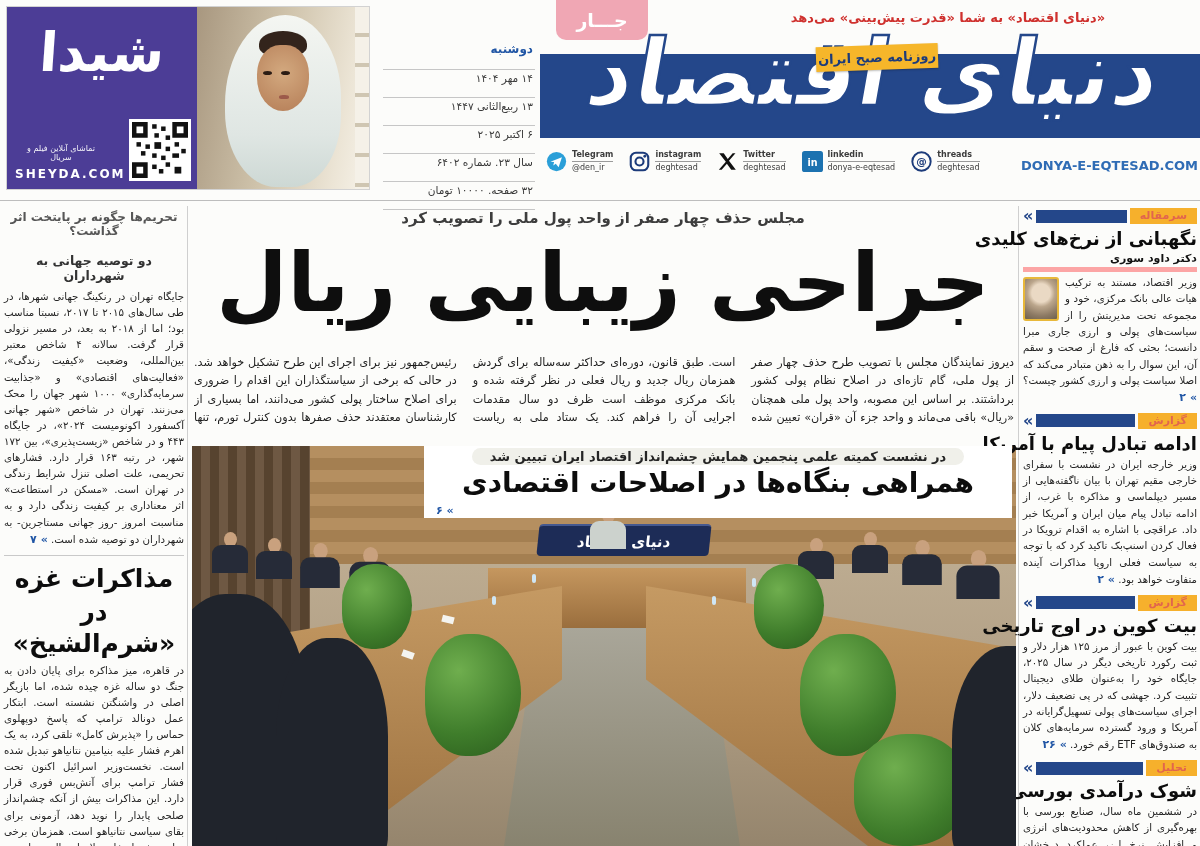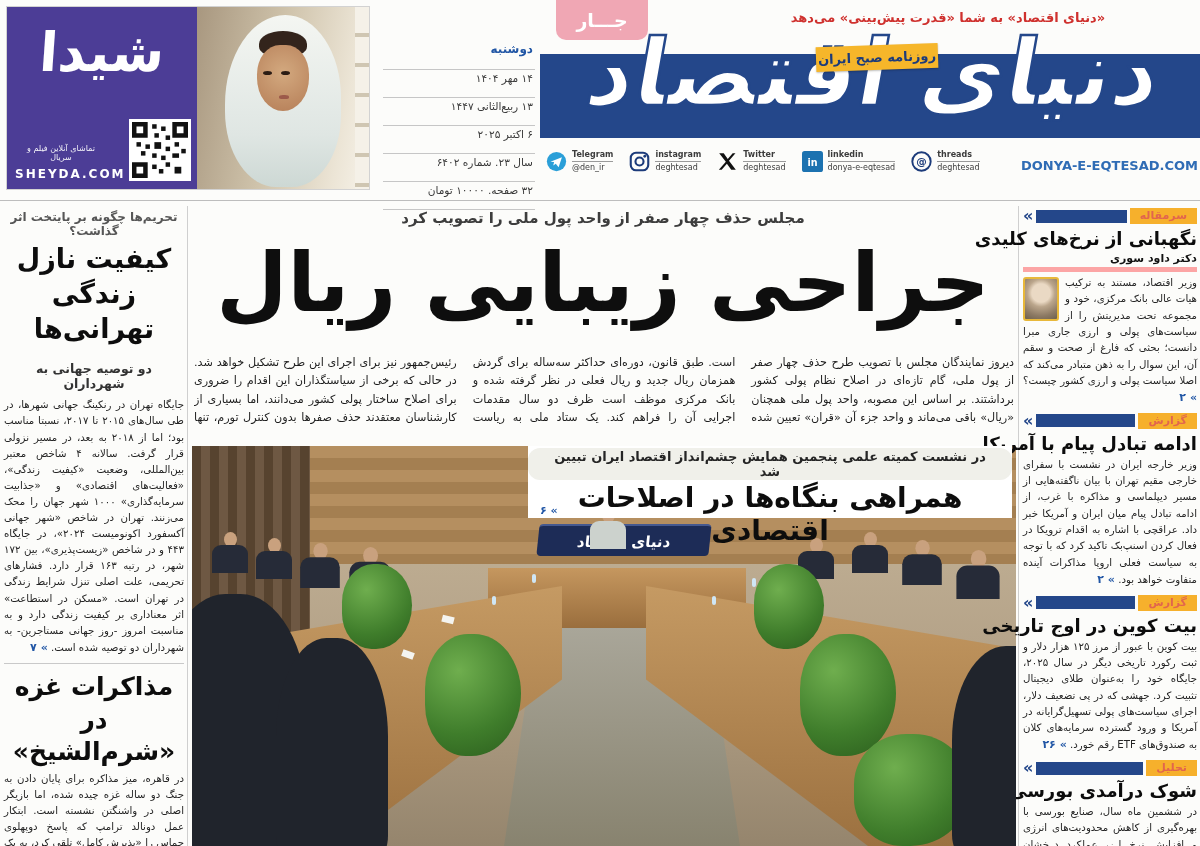--- a/index.html
+++ b/index.html
@@ -55,21 +55,21 @@
   .kicker{position:absolute;left:192px;top:209px;width:822px;text-align:center;font-size:15px;font-weight:bold;color:#3d3d3d;}
   .headline{position:absolute;left:192px;top:224px;width:822px;text-align:center;font-size:82px;font-weight:bold;color:#0e0e0e;line-height:1.45;}
   .lead-body{position:absolute;left:194px;top:354px;width:820px;height:88px;column-count:3;column-gap:16px;
      font-size:11.2px;line-height:1.63;text-align:justify;color:#1d1d1d;overflow:hidden;}
   .pref{direction:ltr;unicode-bidi:bidi-override;color:#2156a5;font-weight:bold;font-size:11px;white-space:nowrap;}
 
   
   .photo{position:absolute;left:192px;top:446px;width:824px;height:400px;overflow:hidden;background:linear-gradient(#c7b79b,#b3a187 55%,#95856d);}
   .curtain{position:absolute;left:0;top:0;width:118px;height:240px;background:repeating-linear-gradient(90deg,#57432f 0 9px,#6e5843 9px 18px);}
   .panel{position:absolute;left:118px;right:0;top:0;height:118px;background:repeating-linear-gradient(#b58f60 0 12px,#a47f51 12px 24px);}
-  .ph-cap{position:absolute;top:0;right:4px;width:484px;height:72px;background:#fff;text-align:center;z-index:6;}
+  .ph-cap{position:absolute;top:0;right:4px;width:588px;height:72px;background:#fff;text-align:center;z-index:6;}
   .ph-k{display:inline-block;margin-top:2px;background:#f0f0ea;border-radius:12px;padding:1px 18px;font-size:13px;font-weight:bold;color:#252525;}
   .ph-t{font-size:28px;font-weight:bold;color:#0d0d0d;margin-top:1px;}
   .ph-ref{position:absolute;left:12px;bottom:1px;}
   .banner{position:absolute;left:346px;top:78px;width:172px;height:32px;background:#1d2c57;border-radius:4px;color:#fff;
      text-align:center;line-height:32px;font-size:15px;font-weight:bold;transform:skewX(-6deg);z-index:2;border-top:2px solid #46598f;}
   .tbl-head{position:absolute;left:296px;top:122px;width:258px;height:60px;background:linear-gradient(#c5975f,#9a6e3d);z-index:3;}
   .wingL{position:absolute;left:0;top:140px;width:370px;height:260px;background:linear-gradient(#c59a63,#9c7140);
      clip-path:polygon(0 24%,100% 0,100% 36%,40% 100%,0 100%);z-index:3;}
   .wingR{position:absolute;right:0;top:140px;width:370px;height:260px;background:linear-gradient(#c59a63,#9c7140);
      clip-path:polygon(100% 24%,0 0,0 36%,60% 100%,100% 100%);z-index:3;}
@@ -354,21 +354,20 @@
       <h3 class="sec-t">شوک درآمدی بورسی‌ها در شهریور</h3>
       <p class="sec-b"><span>در ششمین ماه سال، صنایع بورسی با بهره‌گیری از کاهش محدودیت‌های انرژی و افزایش نرخ ارز، عملکرد درخشان درآمدی را به ثبت رساندند. درآمد ۳۸۰ نماد بورسی در مقایسه با مدت مشابه سال گذشته، با رشد چشمگیر ۶۱ درصدی همراه بود و از مرز ۴۴۸ هزار میلیارد تومان گذشت. این میزان درآمد، حتی از رکورد قبلی ثبت‌شده در اسفندماه سال گذشته نیز فراتر رفته است.</span> </p>
     </div>
 
   </aside>
 
   <aside class="lcol">
 
     <div>
       <div class="l-k">تحریم‌ها چگونه بر پایتخت اثر گذاشت؟</div>
-      <div class="l-t1">کیفیت نازل زندگی تهرانی‌ها</div>
       <div class="l-sub">دو توصیه جهانی به شهرداران</div>
       <p class="l-b"><span>جایگاه تهران در رنکینگ جهانی شهرها، در طی سال‌های ۲۰۱۵ تا ۲۰۱۷، نسبتا مناسب بود؛ اما از ۲۰۱۸ به بعد، در مسیر نزولی قرار گرفت. سالانه ۴ شاخص معتبر بین‌المللی، وضعیت «کیفیت زندگی»، «فعالیت‌های اقتصادی» و «جذابیت سرمایه‌گذاری» ۱۰۰۰ شهر جهان را محک می‌زنند. تهران در شاخص «شهر جهانی آکسفورد اکونومیست ۲۰۲۴»، در جایگاه ۴۴۳ و در شاخص «زیست‌پذیری»، بین ۱۷۲ شهر، در رتبه ۱۶۳ قرار دارد. فشارهای تحریمی، علت اصلی تنزل شرایط زندگی در تهران است. «مسکن در استطاعت» اثر معناداری بر کیفیت زندگی دارد و به مناسبت امروز -روز جهانی مستاجرین- به شهرداران دو توصیه شده است.</span> <span class="pref">۷ «</span></p>
     </div>
 
     <div class="l-div"></div>
 
     <div>
       <div class="l-t1" style="font-size:25px;">مذاکرات غزه در «شرم‌الشیخ»</div>
       <p class="l-b"><span>در قاهره، میز مذاکره برای پایان دادن به جنگ دو ساله غزه چیده شده، اما بازیگر اصلی در واشنگتن نشسته است. ابتکار عمل دونالد ترامپ که پاسخ دوپهلوی حماس را «پذیرش کامل» تلقی کرد، به یک اهرم فشار علیه بنیامین نتانیاهو تبدیل شده است. نخست‌وزیر اسرائیل اکنون تحت فشار ترامپ برای آتش‌بس فوری قرار دارد. این مذاکرات بیش از آنکه چشم‌انداز صلحی پایدار را نوید دهد، آزمونی برای بقای سیاسی نتانیاهو است. همزمان برخی منابع سخن از خلع سلاح احتمالی حماس به میان آورده‌اند.</span> </p>
     </div>

